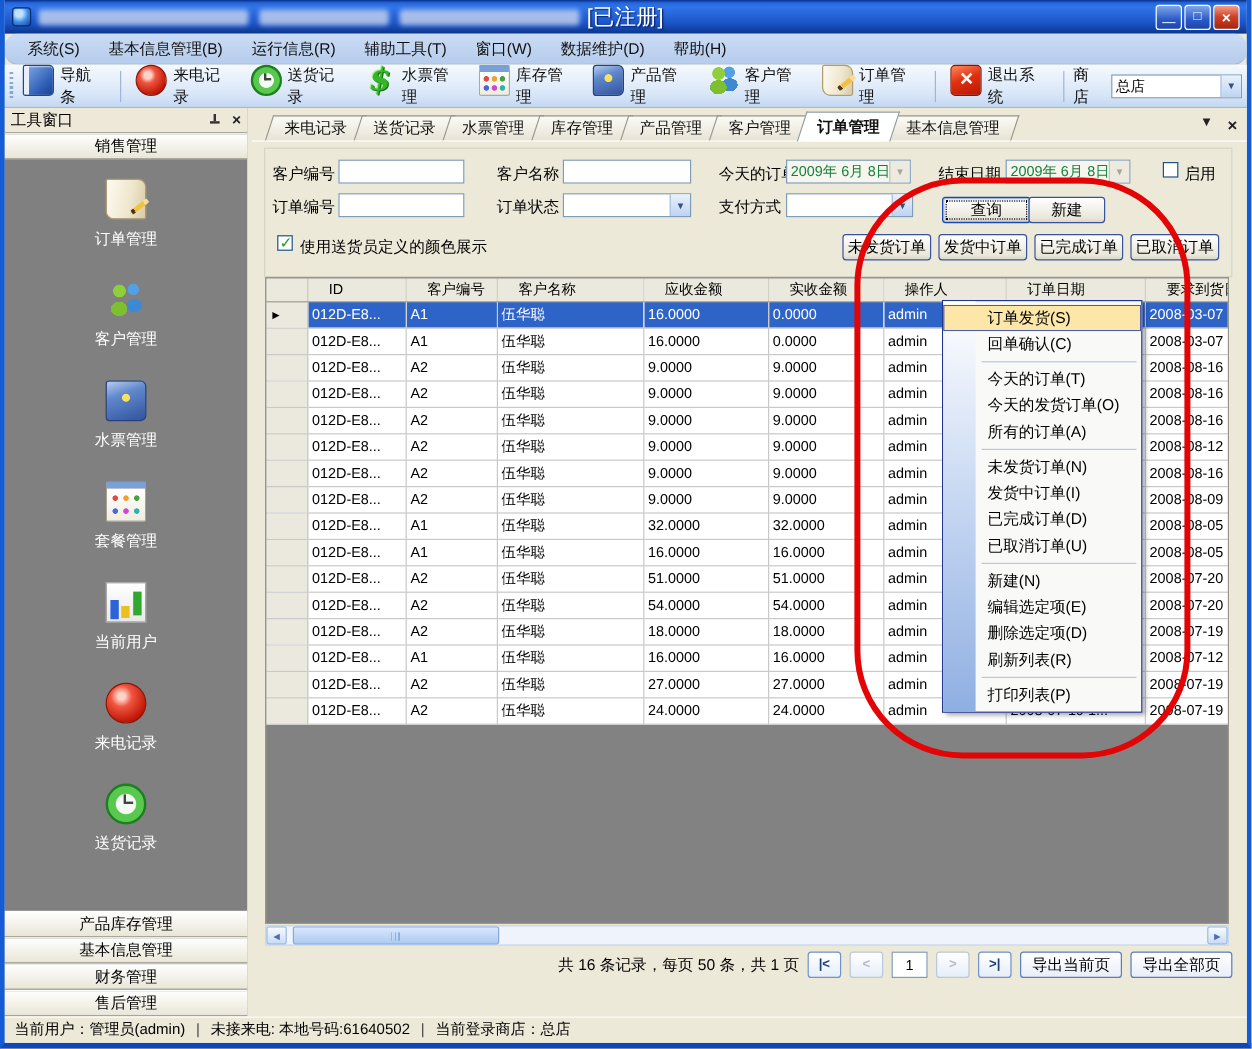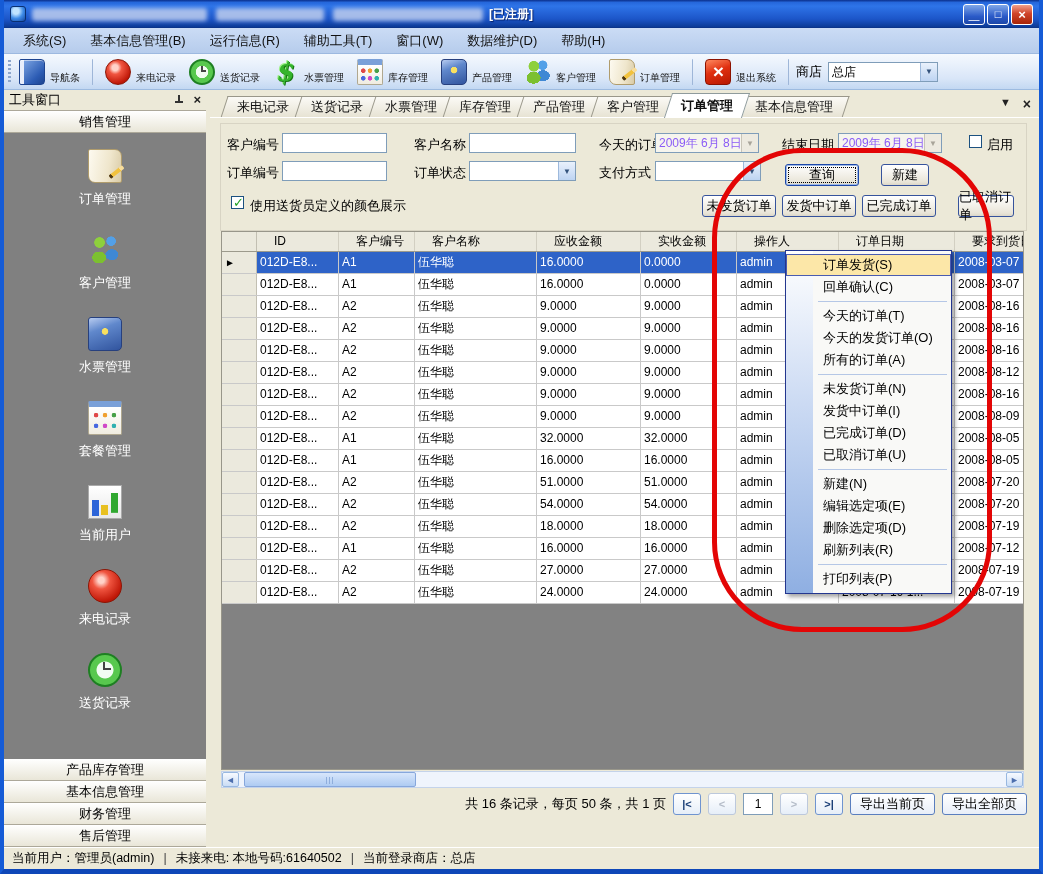--- a/index.html
+++ b/index.html
@@ -11,39 +11,39 @@
           border-left:4px solid #155BD6;border-right:4px solid #155BD6;border-bottom:5px solid #0E47B8;
           background:#ECE9D8;}
 
   
   .titlebar{height:28px;flex:none;display:flex;align-items:center;gap:6px;padding:0 6px;
     background:linear-gradient(180deg,#0A2F8C 0%,#2668DC 9%,#2E74E8 22%,#1C55C8 68%,#0C3A96 96%,#0A2F80 100%);}
   .app-icon{width:16px;height:16px;border-radius:3px;flex:none;
     background:radial-gradient(circle at 35% 30%,#BFE3FF 0 3px,#3D8BE8 55%,#15459E);border:1px solid #0A2F70;}
   .title-blur{display:flex;gap:9px;align-items:center}
   .blur-block{height:13px;border-radius:3px;background:#C7D4F0;opacity:.8;filter:blur(2px)}
-  .title-reg{color:#fff;font-weight:bold;font-size:12px;text-shadow:1px 1px 1px #04206A}
+  .title-reg{color:#fff;font-weight:normal;font-size:18px;text-shadow:1px 1px 1px #04206A}
   .win-controls{margin-left:auto;display:flex;gap:2px}
   .winbtn{width:22px;height:21px;border:1px solid #fff;border-radius:3px;color:#fff;font-size:11px;
     display:flex;align-items:center;justify-content:center;
     background:linear-gradient(180deg,#7FA7E8,#2A5AC8 60%,#1C46A8);}
   .winbtn.close{background:linear-gradient(180deg,#F2A08A,#D0442A 45%,#A82408);font-size:13px;font-weight:bold}
   .winbtn.min span{transform:translateY(5px)}
 
   
   .menubar{height:26px;flex:none;display:flex;align-items:center;padding-left:8px;gap:2px;
-    background:linear-gradient(180deg,#CBDCF5,#B6CCEC);border-bottom:1px solid #9DB9E0;}
+    background:linear-gradient(180deg,#CBDCF5,#B6CCEC);border-bottom:1px solid #9DB9E0;border-radius:11px;}
   .menu-top-item{padding:3px 11px;color:#111;font-size:13px;cursor:default}
 
   
   .toolbar{height:36px;flex:none;display:flex;align-items:center;gap:3px;padding:0 4px 0 10px;
     background:linear-gradient(180deg,#F5F9FE,#D9E6F8 70%,#C3D8F2);border-bottom:1px solid #9DBBE0;position:relative;}
   .toolbar::before{content:"";position:absolute;left:4px;top:6px;bottom:6px;width:3px;
     background:repeating-linear-gradient(180deg,#8CA6CC 0 2px,transparent 2px 4px);}
-  .tb-item{display:flex;align-items:flex-end;gap:5px;padding:2px 5px;font-size:10px;color:#111;border-radius:3px}
+  .tb-item{display:flex;align-items:flex-start;gap:5px;padding:2px 5px;font-size:13px;color:#111;border-radius:3px}
   .tb-item.separator{padding:0;width:1px;height:26px;background:#9EB6D8;margin:0 4px}
   .tb-shop{display:flex;align-items:center;gap:6px;font-size:13px}
 
   
   .icon{display:inline-block;width:26px;height:26px;position:relative;flex:none}
   .sb-item .icon{width:34px;height:34px}
   .icon-nav-book{background:linear-gradient(90deg,#E8EEFB 0 4px,transparent 4px),linear-gradient(135deg,#86ADE8,#2C5CB4 70%,#1D4490);
     border:1px solid #1D4490;border-radius:2px 4px 4px 2px;box-shadow:inset 0 1px 0 rgba(255,255,255,.5)}
   .icon-bell{background:radial-gradient(circle at 38% 32%,#FFD2C8 0 3px,#F05540 30%,#C01808 72%,#7D0F04);
     border:1px solid #8D1505;border-radius:50%}
@@ -114,21 +114,21 @@
 
   
   .form-panel{position:absolute;left:10px;top:33px;width:807px;height:108px;border:1px solid #D8D4C4;background:#ECE9D8}
   .fp-el{position:absolute;font-size:13px;color:#000;white-space:nowrap}
   .tbox{position:absolute;height:20px;background:#fff;border:1px solid #7F9DB9}
   .combo{position:absolute;height:20px;background:#fff;border:1px solid #7F9DB9;display:flex;align-items:stretch}
   .combo .val{flex:1;padding:1px 3px;font-size:12px;overflow:hidden;white-space:nowrap}
   .combo-btn{width:17px;flex:none;border-left:1px solid #9DB9DC;display:flex;align-items:center;justify-content:center;
     background:linear-gradient(#E9F1FC,#BED4F2);color:#33527C;font-size:8px}
   .combo.disabled{background:#F6F5EE}
-  .combo.disabled .val{color:#8b5cf6}
+  .combo.disabled .val{color:#15803d}
   .combo.disabled .combo-btn{background:#EDEAE0;color:#A8A49A;border-left-color:#C8C4B8}
   .checkbox{position:absolute;width:13px;height:13px;background:#fff;border:1px solid #1C5180}
   .checkbox.checked::before{content:"✓";position:absolute;left:1px;top:-2px;color:#21A121;font-weight:bold;font-size:13px}
   .xbtn{position:absolute;height:22px;border:1px solid #36539C;border-radius:3px;font-size:13px;color:#000;
     background:linear-gradient(#FFFFFF,#E9E5D8 85%,#DCD7C8);display:flex;align-items:center;justify-content:center;cursor:default}
   .xbtn.default{outline:1px dotted #000;outline-offset:-4px;border-color:#1C47A8;box-shadow:0 0 0 1px #9DB9E8 inset}
 
   
   .grid-wrap{position:absolute;left:11px;top:141px;width:803px;height:539px;background:#828282;border:1px solid #98968A;overflow:hidden}
   table.grid{border-collapse:collapse;table-layout:fixed;width:801px;background:#fff;font-size:12px}
@@ -407,32 +407,32 @@
         <span class="combo" style="left:248px;top:37px;width:107px">
           <span class="val"></span>
           <span class="combo-btn">▼</span>
         </span>
         <span class="fp-el" style="left:378px;top:40px">支付方式</span>
         <span class="combo" style="left:434px;top:37px;width:106px">
           <span class="val"></span>
           <span class="combo-btn">▼</span>
         </span>
         <span class="xbtn default" style="left:564px;top:40px;width:74px">查询</span>
-        <span class="xbtn" style="left:660px;top:40px;width:48px">新建</span>
+        <span class="xbtn" style="left:636px;top:40px;width:64px">新建</span>
 
         <span class="checkbox checked" style="left:10px;top:72px"></span>
         <span class="fp-el" style="left:29px;top:73px">使用送货员定义的颜色展示</span>
 
           <span class="xbtn fstatus" style="left: 481px; top: 71px; width: 74px;">未发货订单</span>
 
           <span class="xbtn fstatus" style="left: 561px; top: 71px; width: 74px;">发货中订单</span>
 
           <span class="xbtn fstatus" style="left: 641px; top: 71px; width: 74px;">已完成订单</span>
 
-          <span class="xbtn fstatus" style="left: 737px; top: 71px; width: 56px;">已取消订单</span>
+          <span class="xbtn fstatus" style="left: 721px; top: 71px; width: 74px;">已取消订单</span>
 
       </div>
 
       <div class="grid-wrap">
         <table class="grid">
           <thead>
             <tr>
               <th class="c0"></th>
               <th class="c1">ID</th>
               <th class="c2">客户编号</th>

